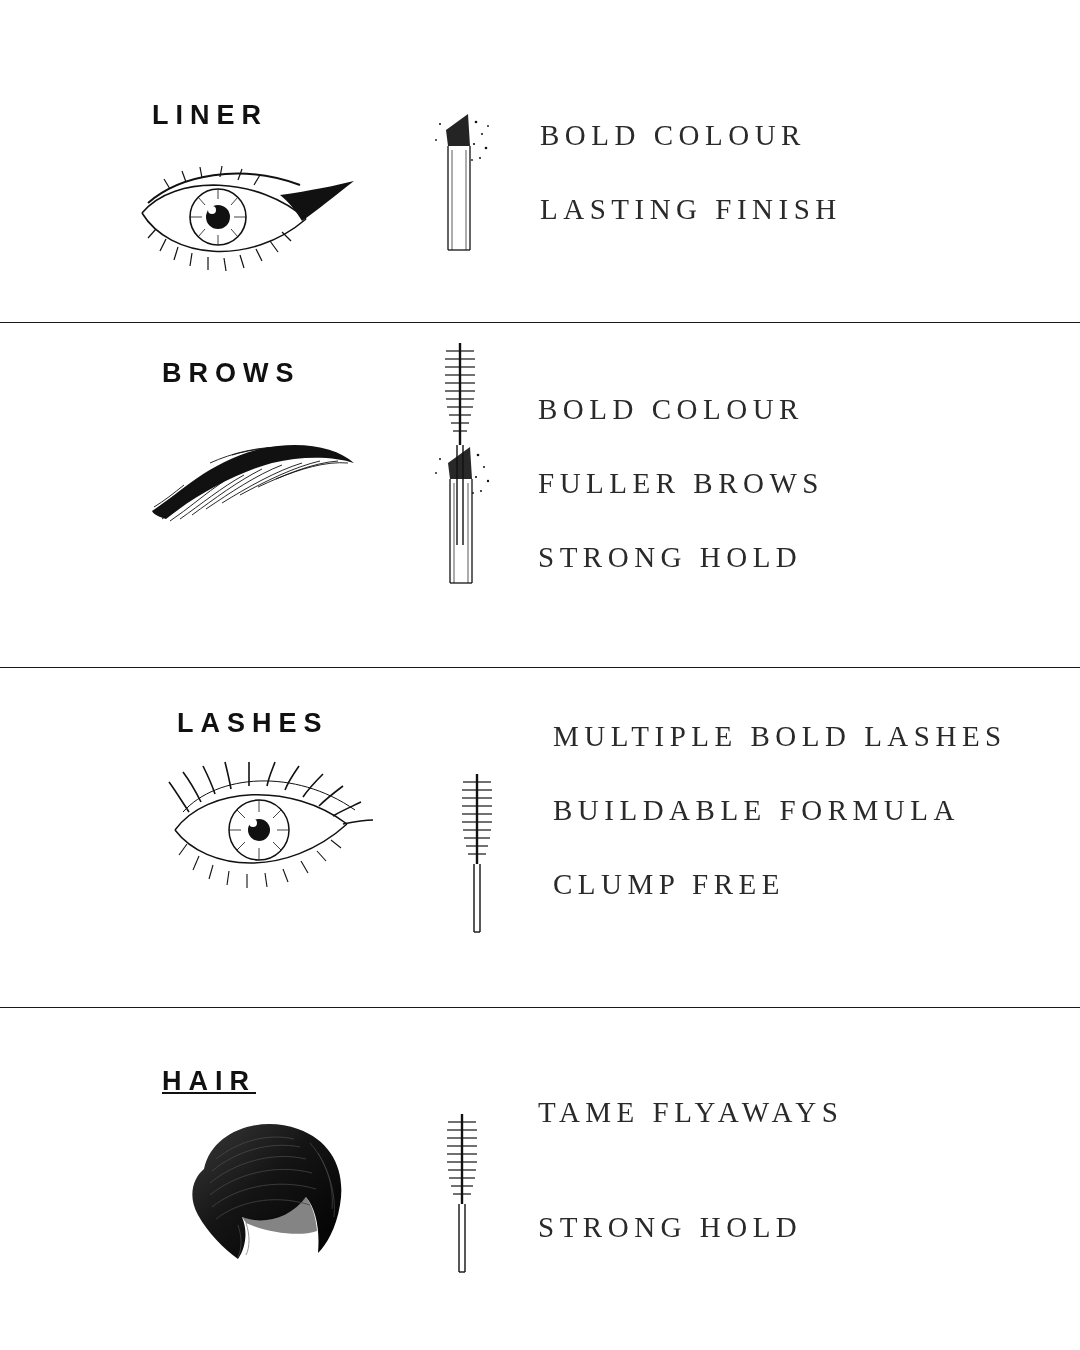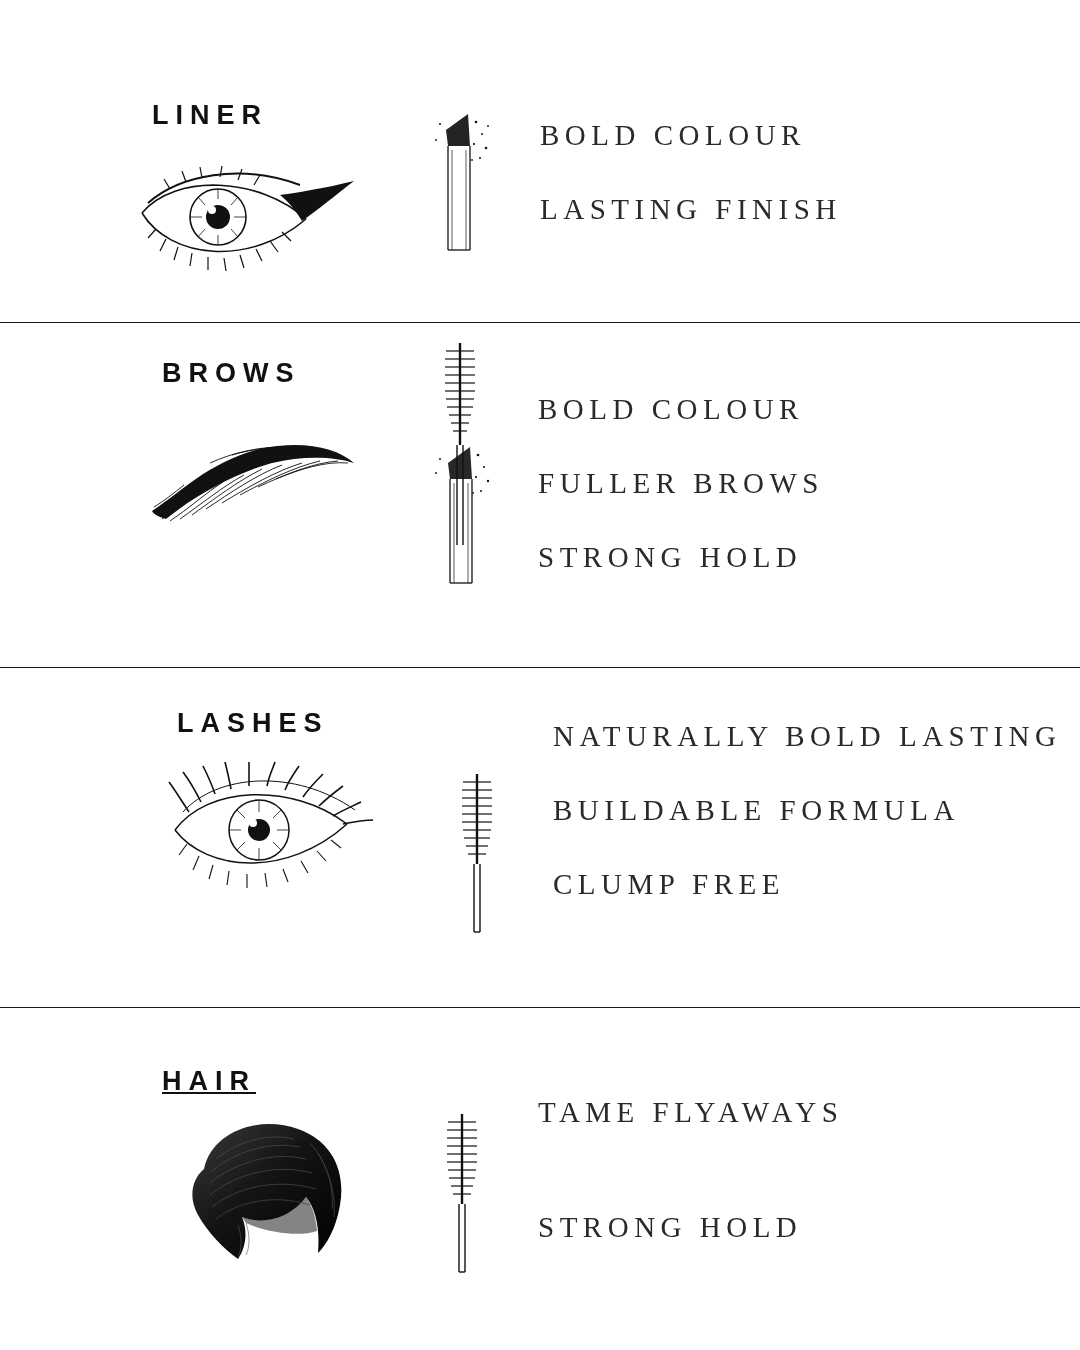--- a/index.html
+++ b/index.html
@@ -305,21 +305,21 @@
               <path d="M25 86 L43 86"></path>
             </g>
             <path d="M31 96 L31 164" stroke-width="1.4"></path>
             <path d="M37 96 L37 164" stroke-width="1.4"></path>
             <path d="M31 164 L37 164" stroke-width="1.4"></path>
           </g>
         </svg>
       </div>
 
       <div class="features" style="left:538px; top:52px;">
-        <div class="feature">NATURALLY BOLD LASTING</div>
+        <div class="feature">MULTIPLE BOLD LASHES</div>
         <div class="f-gap"></div>
         <div class="feature">BUILDABLE FORMULA</div>
         <div class="f-gap"></div>
         <div class="feature">CLUMP FREE</div>
       </div>
     </div>
   </div>
   <div class="divider"></div>
 
   <div class="row" style="height:342px;">

